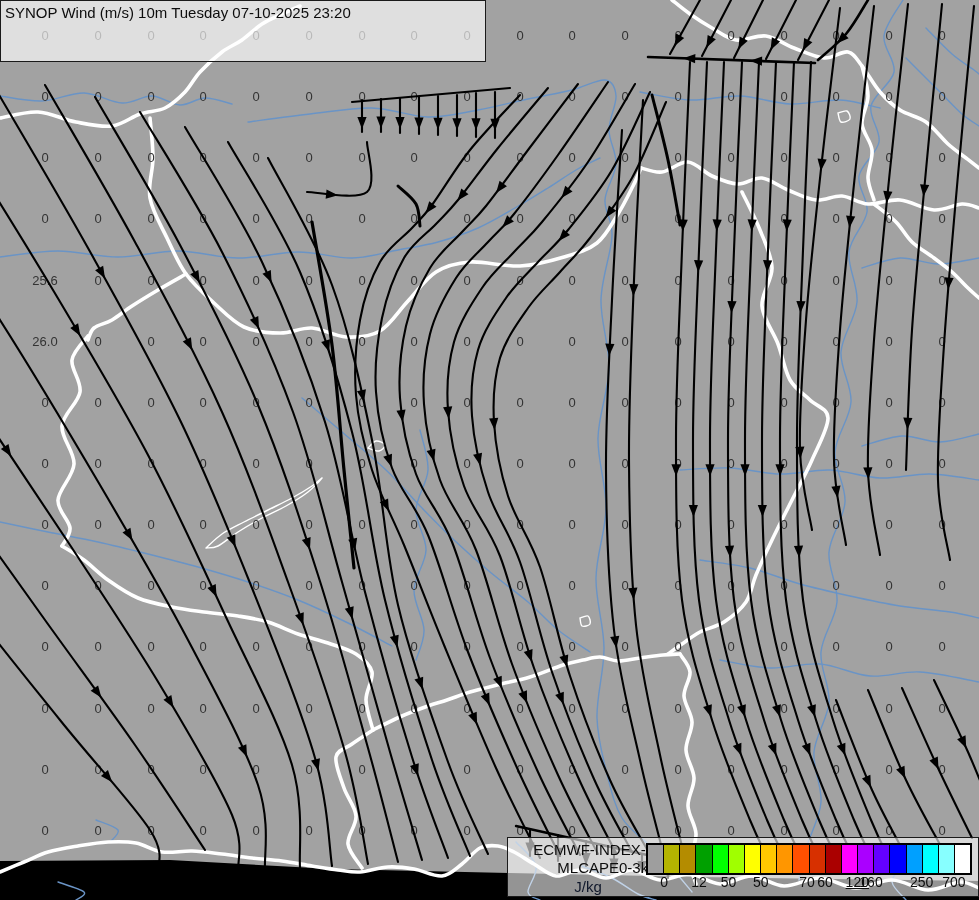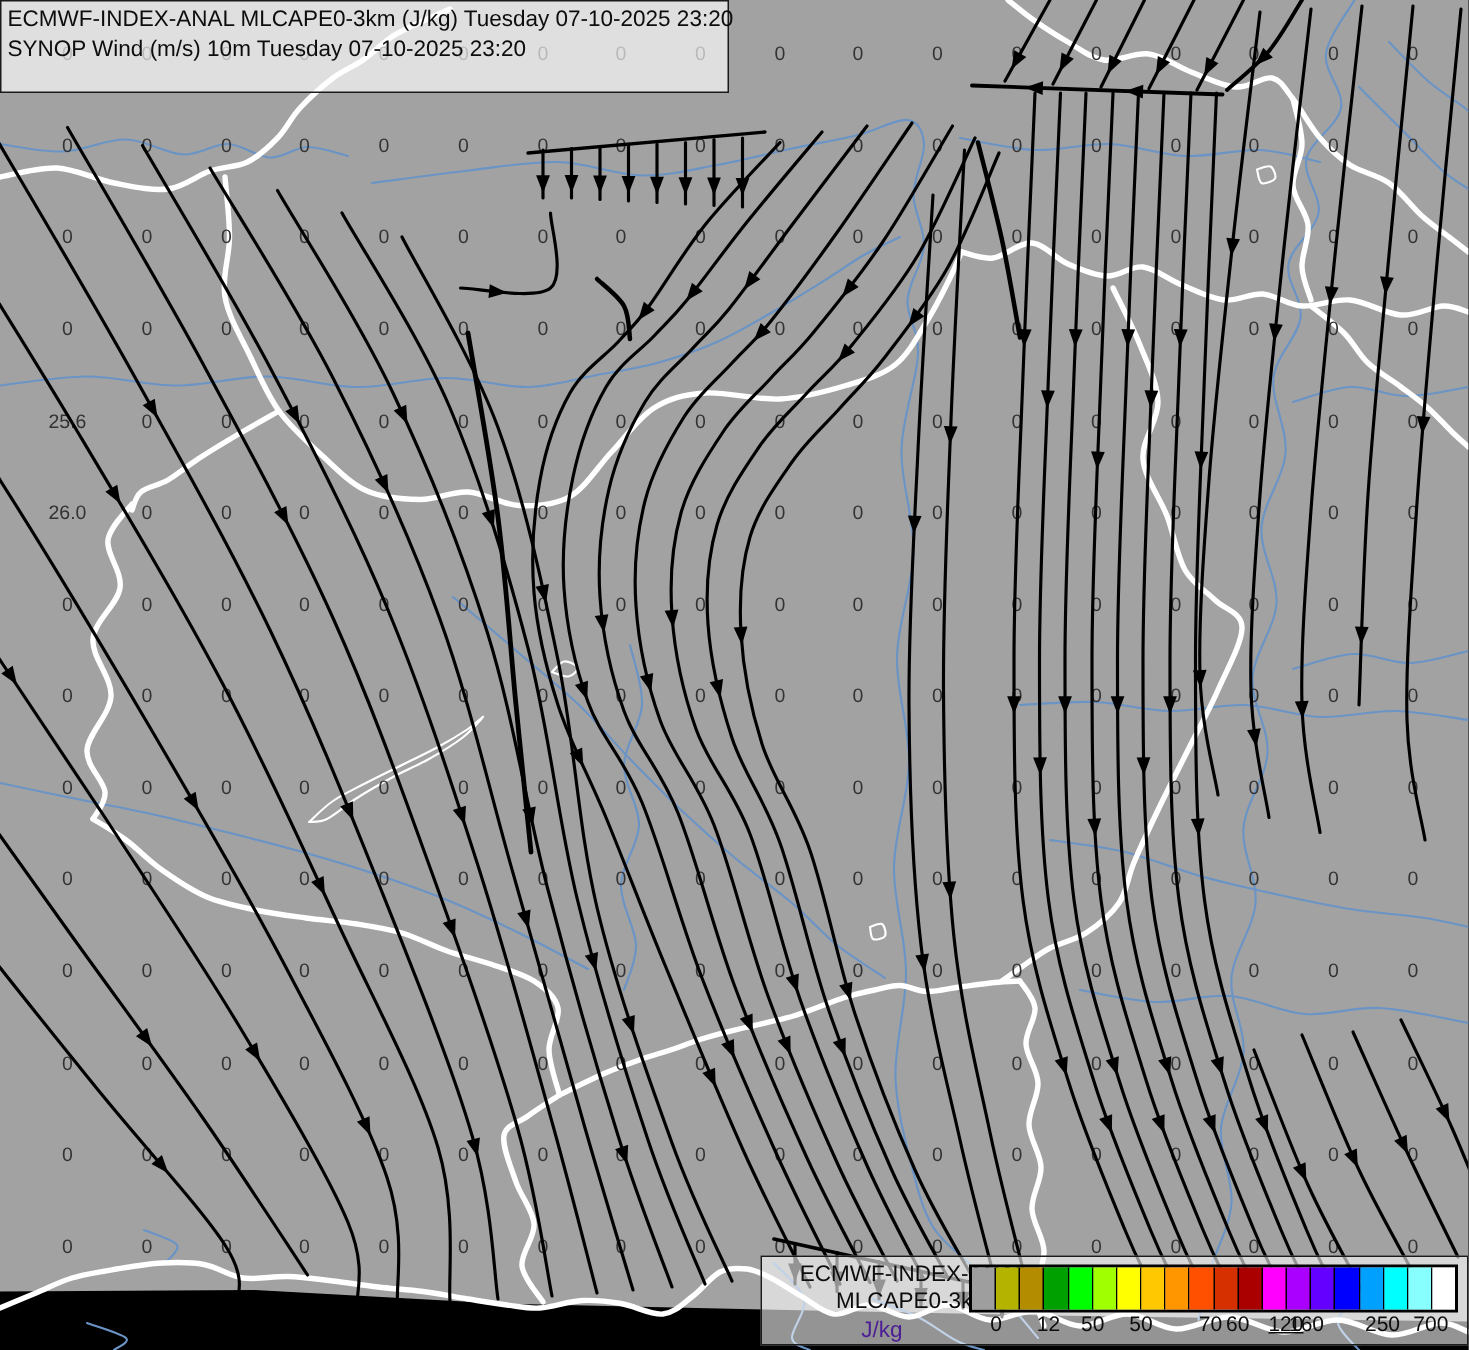--- a/index.html
+++ b/index.html
@@ -8,21 +8,21 @@
   #map-svg{position:absolute;left:0;top:0;}
   .titlebox{position:absolute;left:0;top:0;width:486px;height:62px;
     background:rgba(255,255,255,0.66);border:1px solid #1a1a1a;box-sizing:border-box;
     padding:2px 0 0 4px;}
   .titlebox .tline{font-size:15px;line-height:20px;color:#0d0d0d;white-space:nowrap;}
   .legend{position:absolute;left:507px;top:837px;width:472px;height:60px;
     background:rgba(255,255,255,0.58);border:1px solid #1a1a1a;box-sizing:border-box;}
   .legend-text{position:absolute;left:6px;top:3px;width:190px;text-align:center;
     font-size:15px;line-height:18px;color:#0d0d0d;}
   .legend-units{position:absolute;left:20px;top:40px;width:120px;text-align:center;
-    font-size:15px;color:#4c1d95;}
+    font-size:15px;color:#0f172a;}
   .colorbar{position:absolute;left:138px;top:5px;width:322px;height:28px;
     display:flex;border:2px solid #000;box-sizing:content-box;}
   .cbcell{flex:1 1 auto;border-right:1px solid #000;box-sizing:border-box;}
   .cbcell:last-child{border-right:none;}
   .tickrow{position:absolute;left:0;top:36px;width:100%;height:20px;}
   .tick{position:absolute;transform:translateX(-50%);font-size:14px;color:#0d0d0d;}
 </style>
 </head>
 <body>
 
@@ -493,21 +493,20 @@
       <path d="M668 860 L668 878" fill="none" stroke="#000000" stroke-width="2.1" stroke-linejoin="round" stroke-linecap="round"></path>
       <polygon points="668,879.0999755859375 663.4,867.0999755859375 672.6,867.0999755859375" fill="#000000"></polygon>
       <path d="M307 192C317 192 357 200.33333333333334 367 192C377 183.66666666666666 367 150.33333333333334 367 142" fill="none" stroke="#000000" stroke-width="2.1" stroke-linejoin="round" stroke-linecap="round"></path>
       <polygon points="338.0324310708662,195.24021689119584 325.64449170892317,198.66059090069007 326.53240829374556,189.50353874738238" fill="#000000"></polygon>
       <path d="M312 222C315.3333333333333 242.5 326.6666666666667 303.6666666666667 332 345C337.3333333333333 386.3333333333333 340.3333333333333 432.8333333333333 344 470C347.6666666666667 507.1666666666667 352.3333333333333 551.6666666666666 354 568" fill="none" stroke="#000000" stroke-width="3.2" stroke-linejoin="round" stroke-linecap="round"></path>
       <path d="M398 186C401 189 412.3333333333333 197.33333333333334 416 204C419.6666666666667 210.66666666666666 419.3333333333333 222.33333333333334 420 226" fill="none" stroke="#000000" stroke-width="3" stroke-linejoin="round" stroke-linecap="round"></path>
       <path d="M652 95C654.6666666666666 105.83333333333333 663.3333333333334 138.33333333333334 668 160C672.6666666666666 181.66666666666666 678 214.16666666666666 680 225" fill="none" stroke="#000000" stroke-width="3" stroke-linejoin="round" stroke-linecap="round"></path>
     </svg>
 
   <div class="titlebox">
-    <div class="tline">ECMWF-INDEX-ANAL MLCAPE0-3km (J/kg) Tuesday 07-10-2025 23:20</div>
     <div class="tline">SYNOP Wind (m/s) 10m Tuesday 07-10-2025 23:20</div>
   </div>
 
   <div class="legend">
     <div class="legend-text">
       <div>ECMWF-INDEX-ANAL</div>
       <div>MLCAPE0-3km</div>
     </div>
     <div class="legend-units">J/kg</div>
     <div class="colorbar" id="colorbar">

